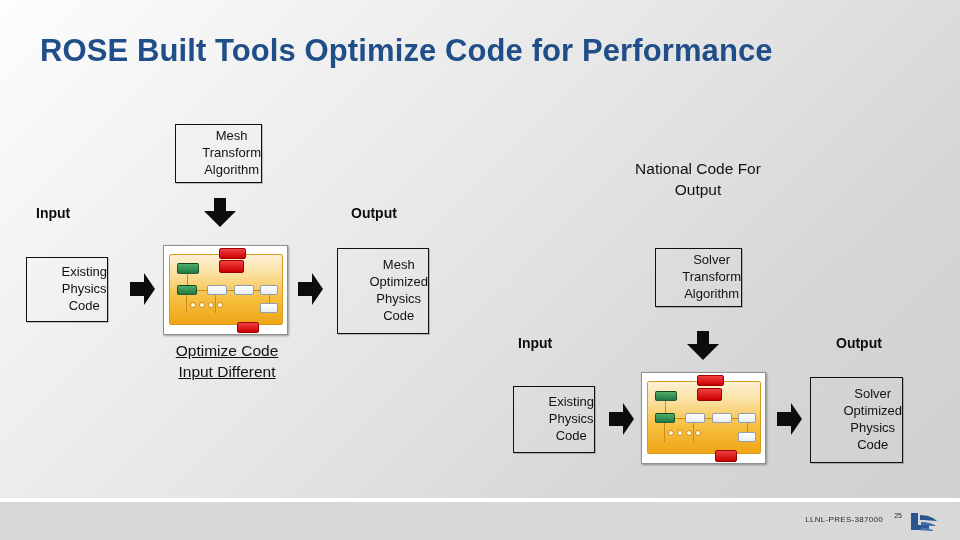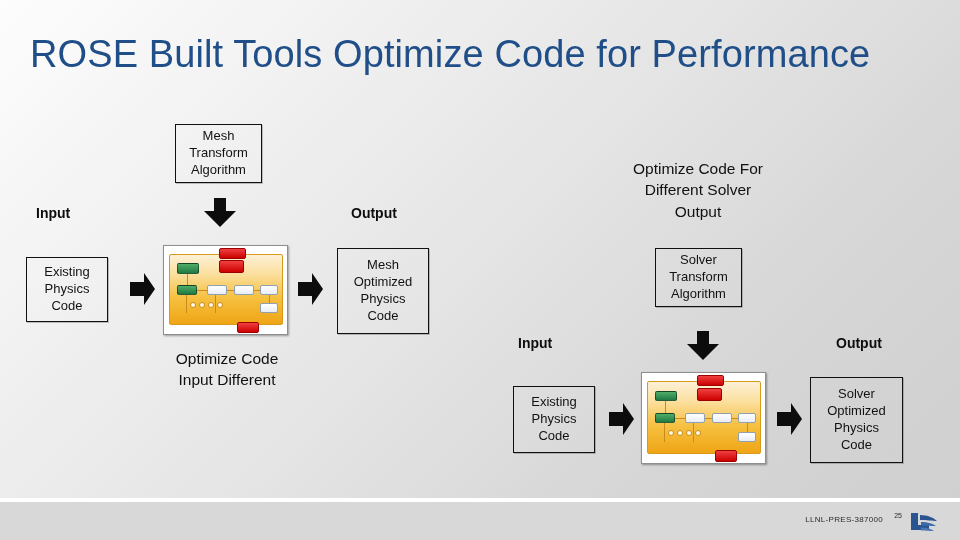--- a/index.html
+++ b/index.html
@@ -16,40 +16,40 @@
     position: relative;
     width: 960px;
     height: 540px;
     background: linear-gradient(135deg, #fdfdfd 0%, #f2f2f2 22%, #e4e4e4 50%, #d6d6d6 74%, #cfcfcf 100%);
     overflow: hidden;
   }
 
   
   #title {
     position: absolute;
-    left: 30px;
+    left: 40px;
     top: 33px;
     width: 900px;
-    font-size: 38px;
-    font-weight: normal;
+    font-size: 31px;
+    font-weight: bold;
     color: #1f4e88;
     letter-spacing: 0.1px;
     white-space: nowrap;
   }
 
   
   .flowbox {
     position: absolute;
     box-sizing: border-box;
     border: 1px solid #101010;
     background: transparent;
     color: #121212;
     display: flex;
     align-items: center;
-    justify-content: center;
+    justify-content: flex-end;
     text-align: center;
     line-height: 1.30;
     font-size: 13px;
     box-shadow: 1px 1px 0 rgba(90,90,90,0.35);
   }
   .flowbox span { display: block; }
 
   
   .iolabel {
     position: absolute;
@@ -232,28 +232,27 @@
 
   <div class="flowbox" style="left:337px; top:248px; width:92px; height:86px;">
     <span>
       <span>Mesh</span>
       <span>Optimized</span>
       <span>Physics</span>
       <span>Code</span>
     </span>
   </div>
 
-  <div class="caption" style="left:127px; top:348px; width:200px;">
+  <div class="caption" style="left:127px; top:340px; width:200px;text-decoration:underline;">
     <div>Optimize Code</div>
     <div>Input Different</div>
   </div>
 
   <div class="caption" style="left:598px; top:158px; width:200px;">
-    <div>Optimize Code For</div>
-    <div>Different Solver</div>
+    <div>National Code For</div>
     <div>Output</div>
   </div>
 
   <div class="flowbox" style="left:655px; top:248px; width:87px; height:59px;">
     <span>
       <span>Solver</span>
       <span>Transform</span>
       <span>Algorithm</span>
     </span>
   </div>

